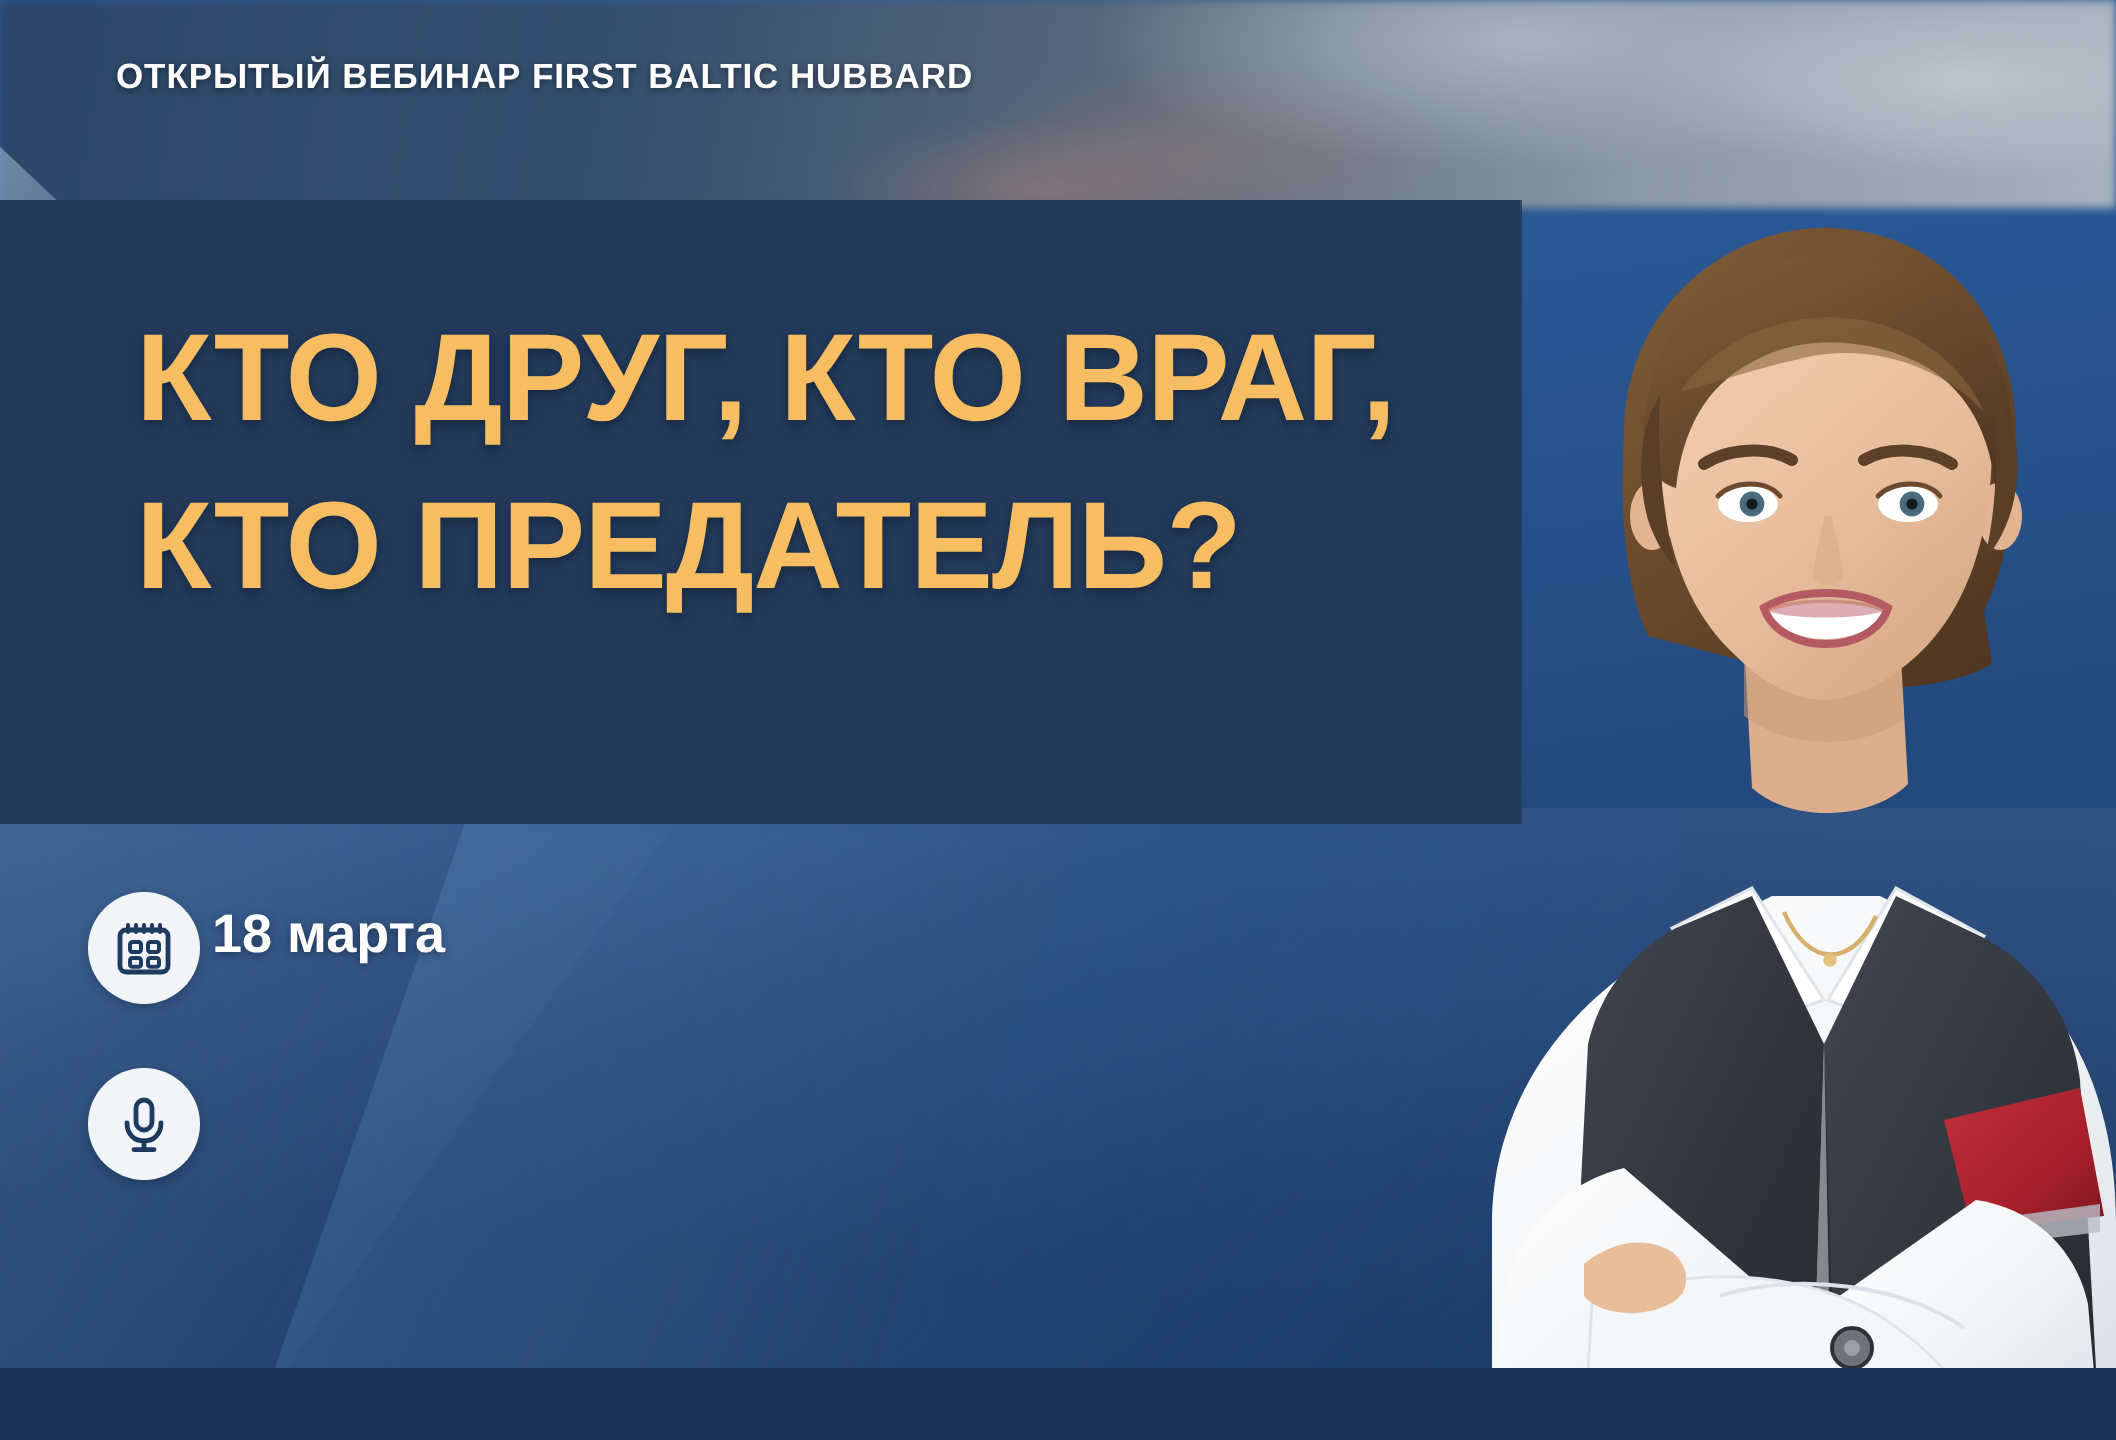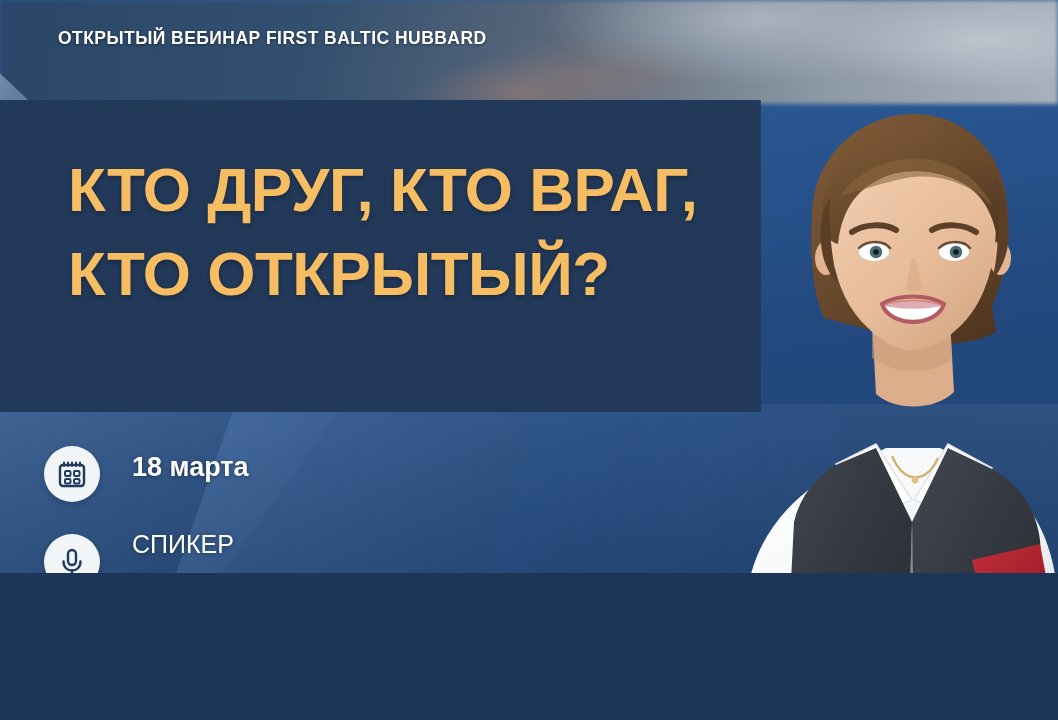--- a/index.html
+++ b/index.html
@@ -1,21 +1,21 @@
 <!DOCTYPE html>
 <html><head>
 <meta charset="utf-8">
 <style>
   * { margin:0; padding:0; box-sizing:border-box; }
   html,body { width:1058px; height:720px; overflow:hidden; background:#1d3557; }
   body { font-family:"Liberation Sans", sans-serif; position:relative; }
 
   #poster {
     position:relative;
-    width:1058px; height:573px;
+    width:1058px; height:684px;
     overflow:hidden;
   }
 
   
   .bg-base {
     position:absolute; inset:0;
     background:
       linear-gradient(172deg, #2f5f9e 0%, #2a5894 28%, #23497e 62%, #1e4272 100%);
   }
   .bg-top-photo {
@@ -94,21 +94,21 @@
     white-space:nowrap;
     text-shadow:0 2px 5px rgba(0,0,0,.30);
     margin-left:48px;
   }
 
   
   .info {
     position:absolute; left:44px; top:446px; z-index:6;
     display:flex; flex-direction:column; gap:26px;
   }
-  .info-row { display:flex; align-items:flex-start; gap:32px; }
+  .info-row { display:flex; align-items:flex-start; gap:6px; }
   .info-icon {
     flex:0 0 auto;
     width:56px; height:56px; border-radius:50%;
     background:#f2f5f8;
     display:flex; align-items:center; justify-content:center;
     box-shadow:0 2px 6px rgba(0,0,0,.22);
   }
   .info-icon svg { display:block; }
   .info-text { padding-top:4px; }
   .info-primary {
@@ -233,21 +233,21 @@
       <circle cx="226" cy="582" r="4" fill="#9aa0a8"></circle>
     </svg>
   </div>
 
   <div class="header">
     <div class="header-line">ОТКРЫТЫЙ ВЕБИНАР FIRST BALTIC HUBBARD</div>
   </div>
 
   <div class="title">
     <div class="title-line">КТО ДРУГ, КТО ВРАГ,</div>
-    <div class="title-line">КТО ОТКРЫТЫЙ?</div>
+    <div class="title-line">КТО ПРЕДАТЕЛЬ?</div>
   </div>
 
   <div class="info">
 
     <div class="info-row">
       <span class="info-icon">
         <svg width="32" height="32" viewBox="0 0 32 32">
           <rect x="4" y="7" width="24" height="21" rx="3" fill="none" stroke="#1f3a5f" stroke-width="2.4"></rect>
           <path d="M8 4.5 L8 8 M12 4.5 L12 8 M16 4.5 L16 8 M20 4.5 L20 8 M24 4.5 L24 8" stroke="#1f3a5f" stroke-width="2" stroke-linecap="round"></path>
           <rect x="9" y="13" width="5.5" height="5" rx="1.2" fill="none" stroke="#1f3a5f" stroke-width="2"></rect>
@@ -265,19 +265,18 @@
     <div class="info-row speaker">
       <span class="info-icon">
         <svg width="32" height="32" viewBox="0 0 32 32">
           <rect x="12" y="4" width="8" height="15" rx="4" fill="none" stroke="#1f3a5f" stroke-width="2.4"></rect>
           <path d="M7.5 15.5 C7.5 21.5, 11.5 24.5, 16 24.5 C20.5 24.5, 24.5 21.5, 24.5 15.5" stroke="#1f3a5f" stroke-width="2.4" fill="none" stroke-linecap="round"></path>
           <path d="M16 24.5 L16 28.5" stroke="#1f3a5f" stroke-width="2.4" stroke-linecap="round"></path>
           <path d="M11 28.8 L21 28.8" stroke="#1f3a5f" stroke-width="2.4" stroke-linecap="round"></path>
         </svg>
       </span>
       <span class="info-text">
-        <span class="info-secondary" style="display:block">СПИКЕР</span>
       </span>
     </div>
 
   </div>
 
 </div>
 
 </body></html>

